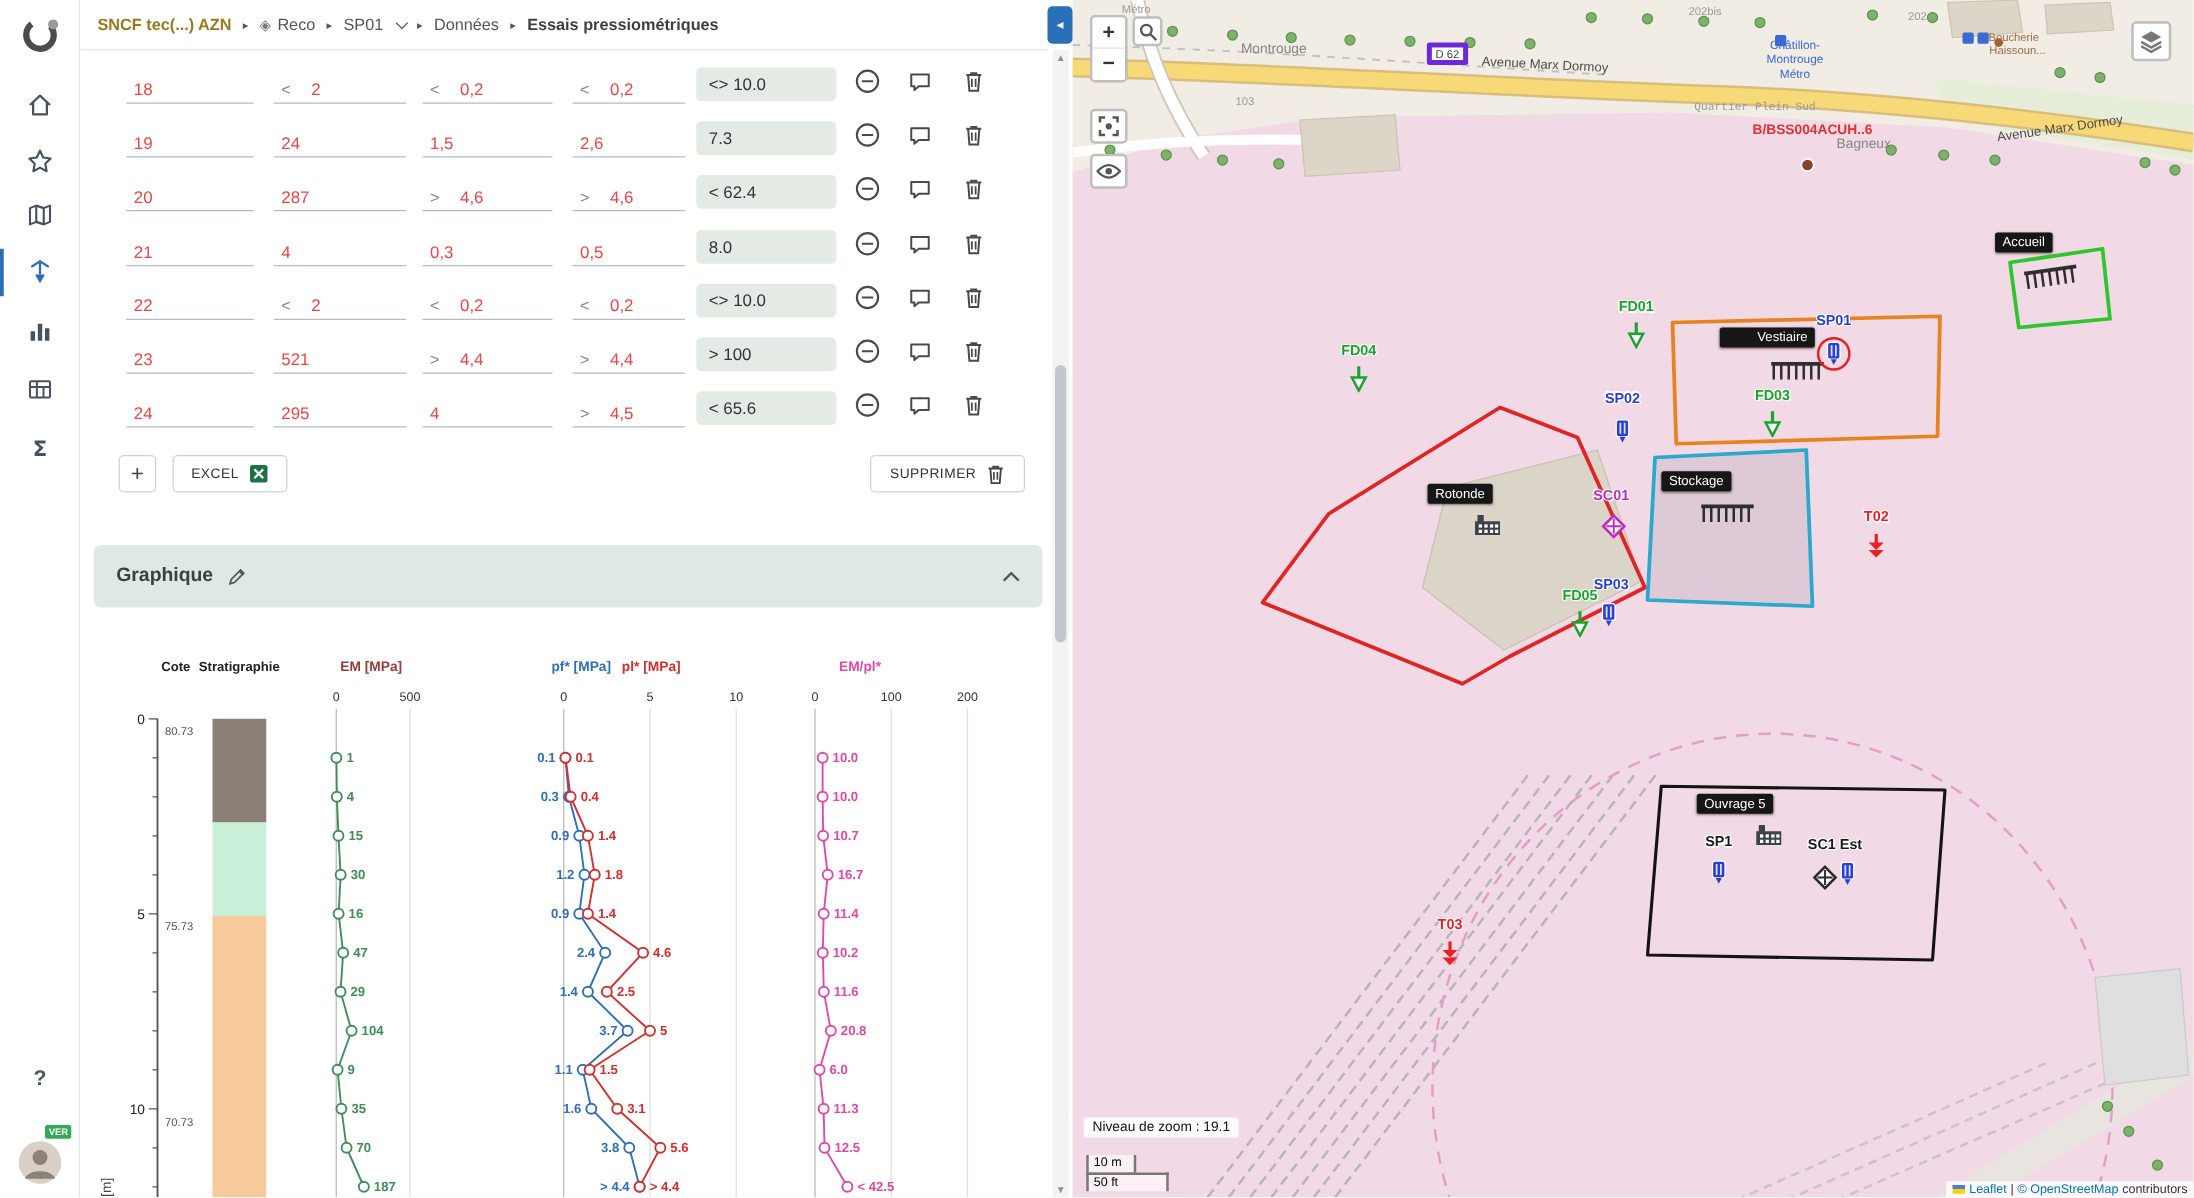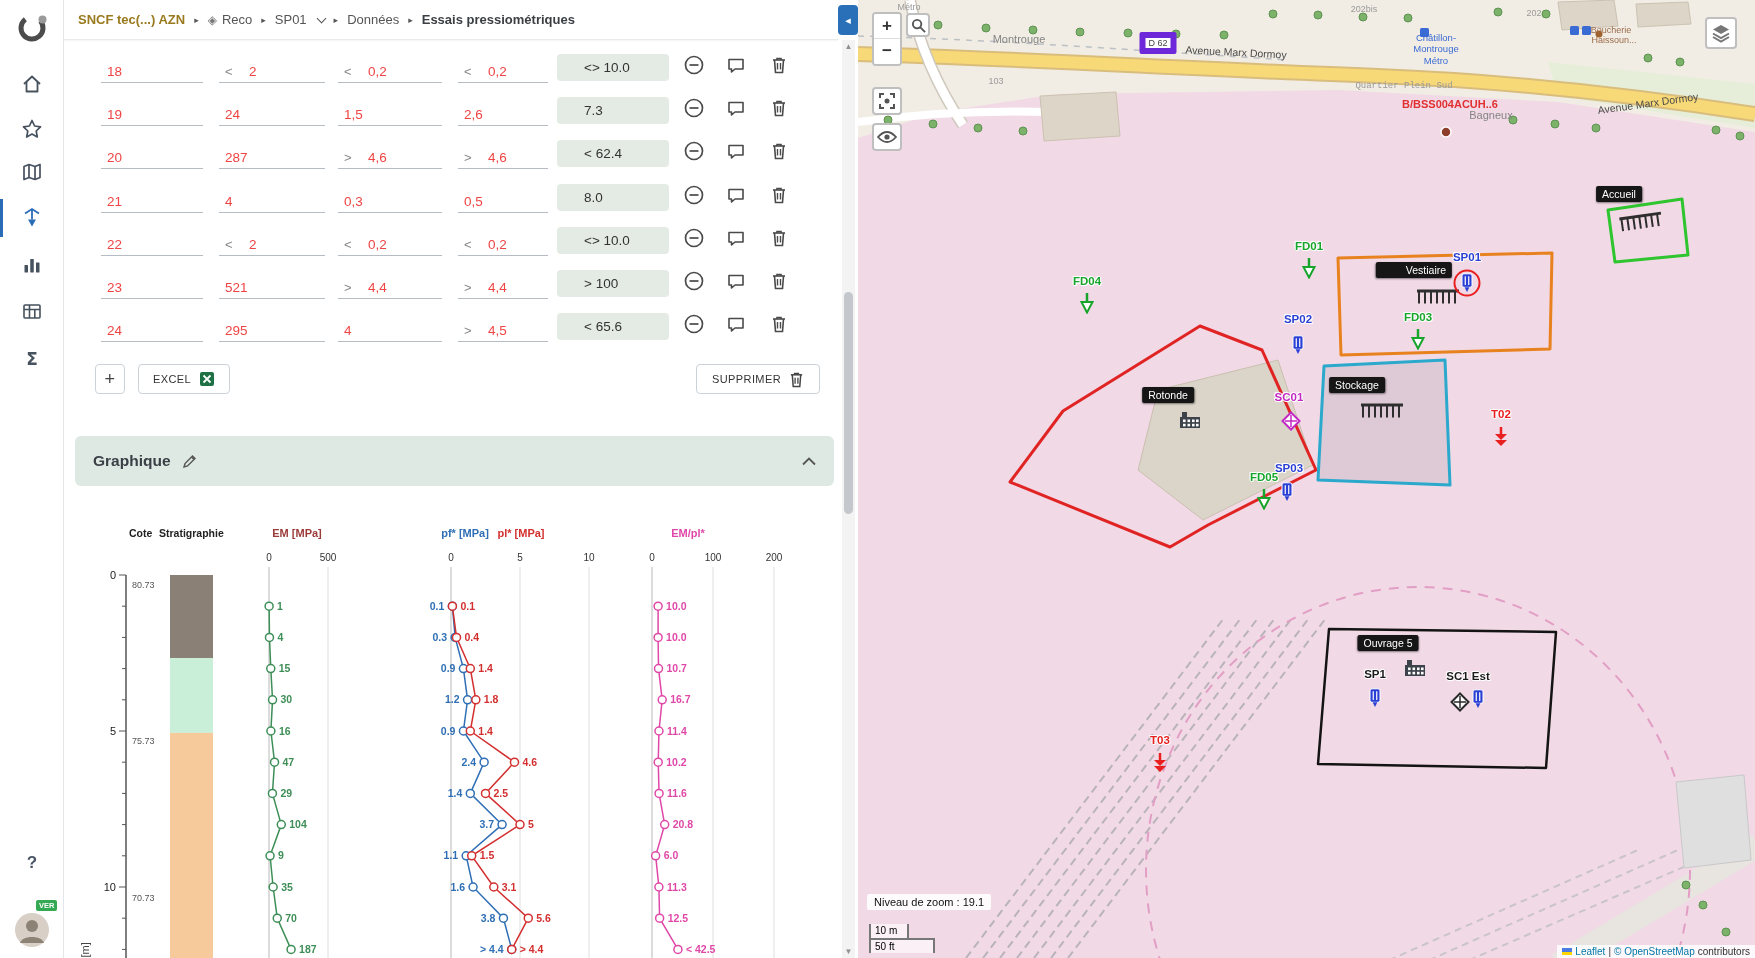--- a/index.html
+++ b/index.html
@@ -26,21 +26,21 @@
 .bc-caret{width:7px;height:7px;border-right:1.6px solid #555;border-bottom:1.6px solid #555;transform:rotate(45deg);margin:-3px 0 0 6px}
 #rows-host{position:absolute;inset:0;z-index:1}
 .trow{position:absolute;left:0;width:100%;height:28px}
 .field{position:absolute;display:flex;align-items:flex-end;border-bottom:1px solid #b6bcc3;height:28px;padding:0 4px 3px 6px}
 .field .op{width:24px;color:#888;font-size:13px;flex:none}
 .field input{border:none;outline:none;background:transparent;font-family:inherit;font-size:13.5px;color:#ef4444;flex:1;min-width:0;padding:0}
 .f-num{left:37px;width:102px}
 .f-em{left:155px;width:106px}
 .f-pf{left:274px;width:104px}
 .f-pl{left:394px;width:90px}
-.ratio-chip{position:absolute;left:493px;top:-1px;width:112px;height:27px;background:#e4ebe4;border-radius:4px;font-size:13.5px;color:#333;line-height:27px;padding-left:27px}
+.ratio-chip{position:absolute;left:493px;top:-1px;width:112px;height:27px;background:#e4ebe4;border-radius:4px;font-size:13.5px;color:#333;line-height:27px;padding-left:10px}
 .row-ic{position:absolute;top:-2px;width:24px;height:24px;border:none;background:transparent;cursor:pointer;display:flex;align-items:center;justify-content:center}
 .ic-minus{left:618px}.ic-comment{left:660px}.ic-trash{left:703px}
 .btnbar-btn{position:absolute;top:364px;height:30px;border:1px solid #cdd3d8;border-radius:4px;background:#fff;cursor:pointer;display:flex;align-items:center;justify-content:center;gap:8px;font-family:inherit;font-size:11px;color:#333;letter-spacing:.4px}
 .btn-plus{left:31px;width:30px;font-size:18px;color:#444}
 .btn-excel{left:74px;width:92px}
 .btn-del{left:632px;width:124px}
 .graph-header{position:absolute;left:11px;top:436px;width:759px;height:50px;background:#dde9e2;border-radius:6px;display:flex;align-items:center;padding:0 18px;gap:11px;z-index:2}
 .graph-title{font-size:15.5px;font-weight:bold;color:#3b4046}
 .graph-chevron{margin-left:auto;cursor:pointer;display:flex}
 #chart-svg{position:absolute;left:11px;top:515px}
@@ -57,21 +57,21 @@
 .map{position:absolute;left:858px;top:0;width:897px;height:958px;background:#f1ede4;overflow:hidden}
 #map-base{position:absolute;left:0;top:0}
 #map-overlay{position:absolute;inset:0}
 .slabel{position:absolute;white-space:nowrap;pointer-events:none}
 .road{font-size:10.5px;color:#4a4a4a}
 .city{font-size:11px;color:#858585}
 .tiny{font-size:9px;color:#9a9a9a}
 .metro{font-size:9.5px;color:#3a6ad4}
 .poi{font-size:9px;color:#9c6b4a}
 .bss{font-size:11px;color:#e03030;font-weight:bold}
-.badge{font-size:9px;color:#444;background:#fff;border:6px solid #6d28d9;border-radius:2px;padding:0 3px}
+.badge{font-size:9px;color:#444;background:#fff;border:4px solid #6d28d9;border-radius:2px;padding:0 3px}
 .zlabel{position:absolute;background:#161616;color:#fff;font-size:10.5px;padding:2px 6px;border-radius:2px;white-space:nowrap;box-shadow:0 1px 2px rgba(0,0,0,.45)}
 .mk-label{position:absolute;font-size:11.5px;font-weight:bold;white-space:nowrap;text-shadow:-1px 0 #fff,1px 0 #fff,0 -1px #fff,0 1px #fff,1px 1px #fff,-1px -1px #fff}
 .mk-icon{position:absolute;display:flex;cursor:pointer}
 .mk-ring{position:absolute;width:27px;height:27px;border:2.5px solid #e82020;border-radius:50%}
 .fence,.bicon{position:absolute;display:flex}
 .lf-btn{position:absolute;background:#fff;border:2px solid rgba(0,0,0,.25);border-radius:4px;display:flex;align-items:center;justify-content:center;cursor:pointer}
 .zoomctl{position:absolute;left:14px;top:12px;width:30px;border:2px solid rgba(0,0,0,.25);border-radius:4px;overflow:hidden;background:#fff}
 .zoomctl div{width:100%;height:25px;font-size:17px;font-weight:bold;color:#333;text-align:center;line-height:24px;cursor:pointer;background:#fff}
 .zoomctl .zin{border-bottom:1px solid #ddd}
 .zoombox{position:absolute;left:9px;bottom:48px;background:rgba(255,255,255,.88);font-size:11px;color:#111;padding:2px 7px;border-radius:2px}

